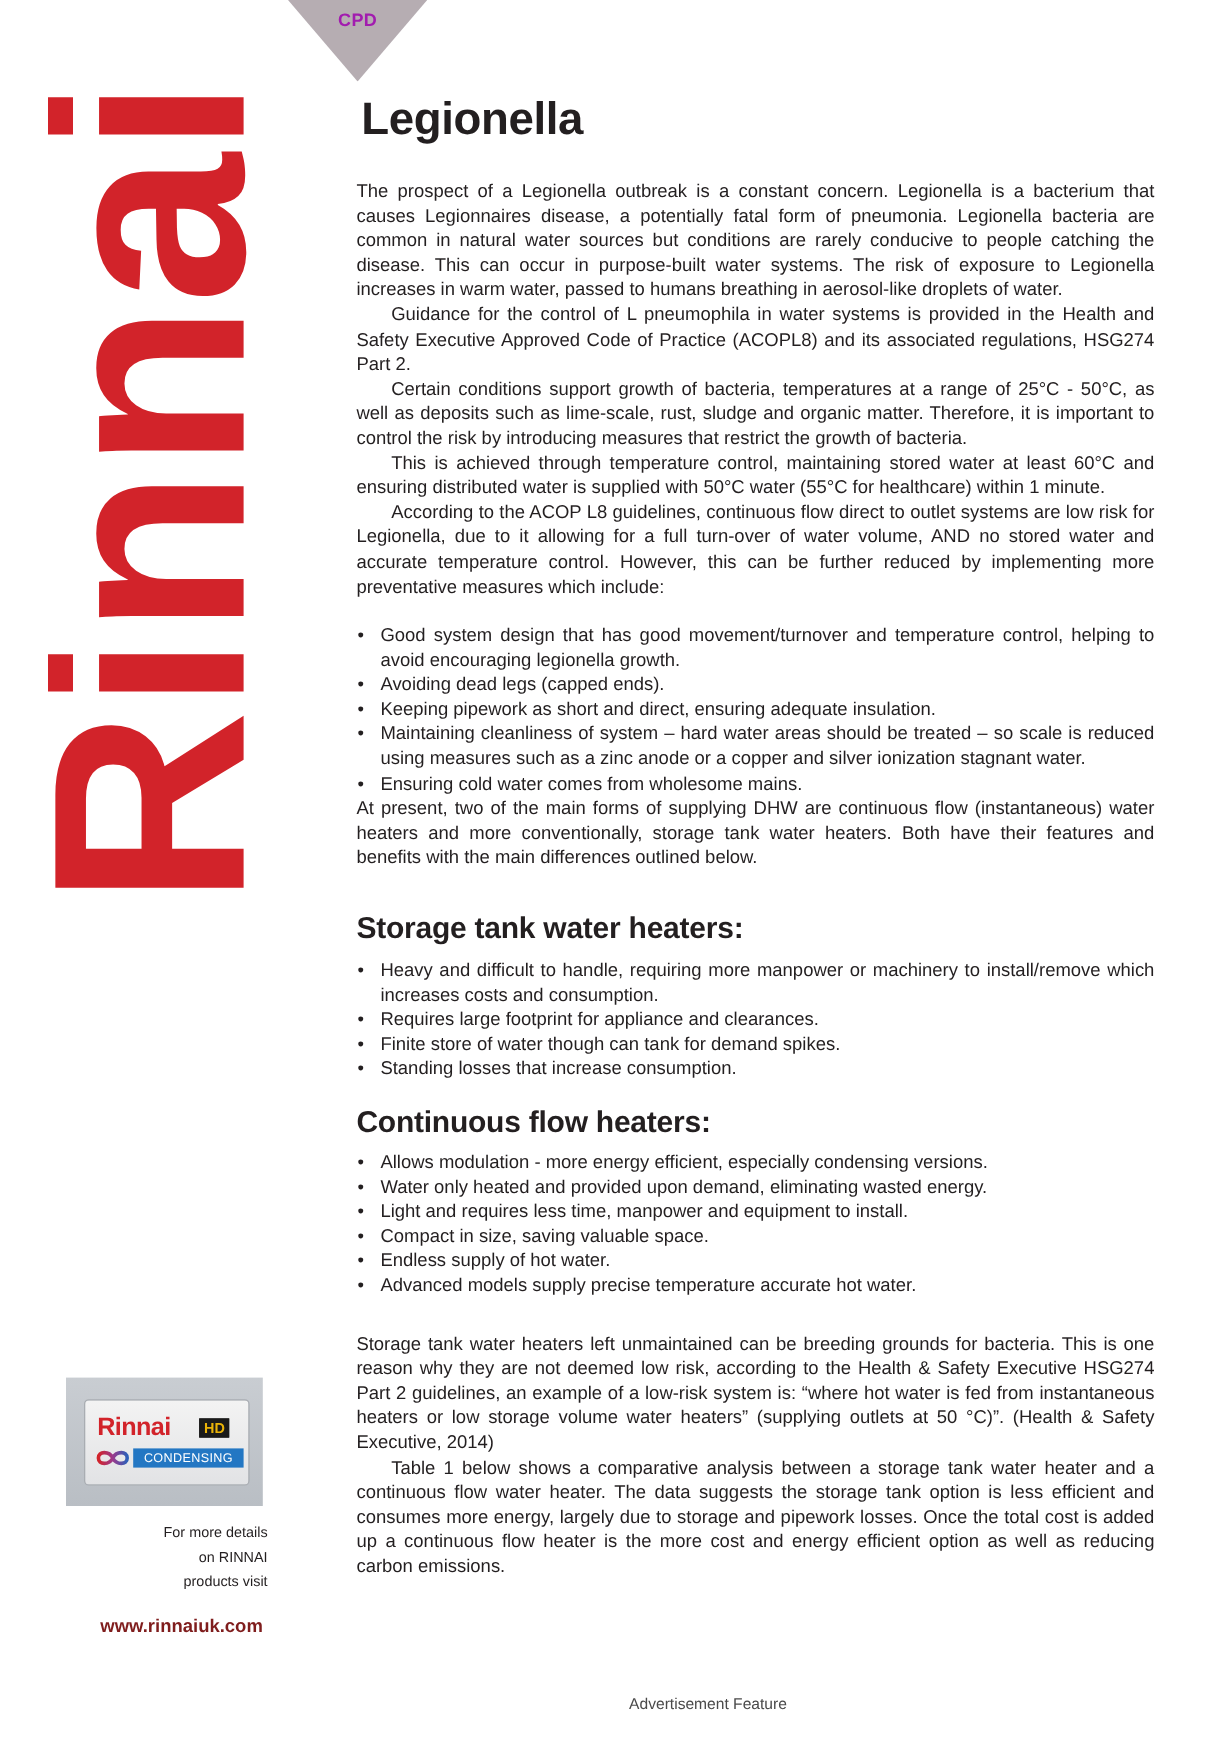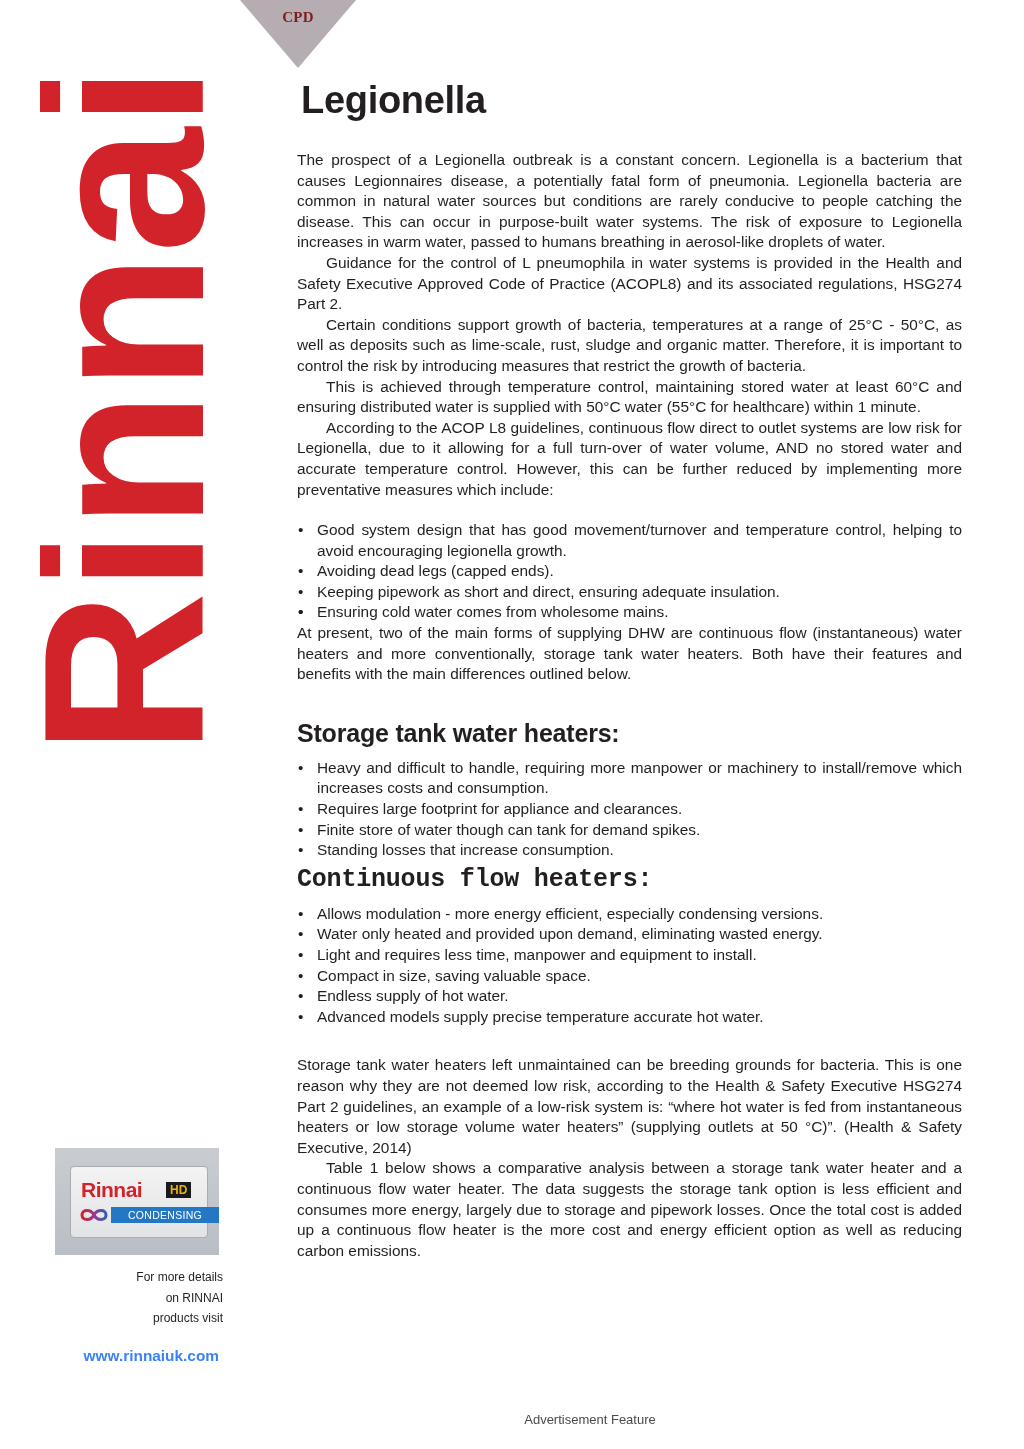--- a/index.html
+++ b/index.html
@@ -3,59 +3,59 @@
 <meta charset="utf-8">
 <style>
   html, body { margin: 0; padding: 0; background: #ffffff; }
   body { width: 1024px; height: 1449px; position: relative; overflow: hidden;
          font-family: "Liberation Sans", sans-serif; color: #231f20; }
 
   
   .cpd-tab { position: absolute; left: 240px; top: 0; width: 116px; height: 68px; }
   .cpd-tab svg { display: block; }
   .cpd-label { position: absolute; left: 0; top: 9px; width: 116px; text-align: center;
-               color: #7f1d1d; font-weight: bold; font-size: 15px; letter-spacing: 0.3px; font-family: Liberation Serif, serif; }
+               color: #a21caf; font-weight: bold; font-size: 15px; letter-spacing: 0.3px; }
 
   
   .brand-logo { position: absolute; left: 40px; top: 60px; width: 190px; height: 700px; }
   .brand-logo svg { display: block; }
 
   
   .main { position: absolute; left: 297px; top: 70px; width: 665px; }
   .page-title { font-size: 38px; font-weight: bold; margin: 4px; line-height: 52px; letter-spacing: -0.3px; }
   .body-text { font-size: 15.4px; line-height: 20.6px; text-align: justify; margin: 0; }
   .intro { margin-top: 24px; }
   .indent { text-indent: 29px; }
   .bullets { list-style: none; margin: 0; padding: 0; }
   .bullets li { position: relative; padding-left: 20px; font-size: 15.4px; line-height: 20.6px; text-align: justify; }
   .bullets li .bullet { position: absolute; left: 1px; top: 0; }
   .gap-20 { height: 20px; }
   .section-heading { font-size: 25px; font-weight: bold; margin: 0; line-height: 32px; letter-spacing: -0.2px; }
   .h-storage { margin-top: 32px; margin-bottom: 9px; }
-  .h-continuous { margin-top: 3px; margin-bottom: 8px; font-family: Liberation Mono, monospace; }
+  .h-continuous { margin-top: 17px; margin-bottom: 8px; }
   .closing { margin-top: 28px; }
 
   
   .promo-card { position: absolute; left: 55px; top: 1148px; width: 164px; height: 107px;
                 background: linear-gradient(180deg, #c9cdd2 0%, #b9bec4 100%); }
   .promo-inner { position: absolute; left: 15px; top: 18px; width: 136px; height: 70px;
                  background: linear-gradient(180deg, #f3f3f3 0%, #e2e3e5 100%);
                  border: 1px solid #a9adb2; border-radius: 4px; }
   .promo-brand { position: absolute; left: 10px; top: 12px; color: #d2232a; font-weight: bold;
                  font-size: 21px; letter-spacing: -0.5px; line-height: 22px; }
   .promo-hd { position: absolute; left: 95px; top: 15px; background: #1a1a1a; color: #eab308;
               font-weight: bold; font-size: 12px; line-height: 14px; padding: 0 3px; border: 1px solid #1a1a1a; }
   .promo-infinity { position: absolute; left: 8px; top: 40px; }
-  .promo-condensing { position: absolute; left: 40px; top: 40px; width: 108px; height: 16px;
+  .promo-condensing { position: absolute; left: 40px; top: 40px; width: 92px; height: 16px;
                       background: #2377c3; color: #ffffff; font-size: 10.5px; line-height: 16px;
                       text-align: center; letter-spacing: 0.3px; }
   .promo-text { position: absolute; left: 40px; top: 1263px; width: 179px; text-align: right;
                 font-size: 12px; line-height: 20.6px; margin: 4px; }
   .promo-url { position: absolute; left: 40px; top: 1346px; width: 179px; text-align: right;
-               font-size: 15.4px; font-weight: bold; line-height: 20px; margin: 0; color: #3b82f6; text-decoration: none; }
+               font-size: 15.4px; font-weight: bold; line-height: 20px; margin: 0; color: #7f1d1d; text-decoration: none; }
 
   .footer-note { position: absolute; left: 0; top: 1412px; width: 1180px; text-align: center;
                  font-size: 13px; color: #4a4a4a; }
 </style>
 </head>
 <body>
 
 <div class="cpd-tab">
   <svg width="116" height="68" viewBox="0 0 116 68">
     <polygon points="0,0 116,0 58,68" fill="#b6adb2"></polygon>
@@ -77,21 +77,21 @@
   <p class="body-text indent">Certain conditions support growth of bacteria, temperatures at a range of 25°C - 50°C, as well as deposits such as lime-scale, rust, sludge and organic matter. Therefore, it is important to control the risk by introducing measures that restrict the growth of bacteria.</p>
   <p class="body-text indent">This is achieved through temperature control, maintaining stored water at least 60°C and ensuring distributed water is supplied with 50°C water (55°C for healthcare) within 1 minute.</p>
   <p class="body-text indent">According to the ACOP L8 guidelines, continuous flow direct to outlet systems are low risk for Legionella, due to it allowing for a full turn-over of water volume, AND no stored water and accurate temperature control. However, this can be further reduced by implementing more preventative measures which include:</p>
 
   <div class="gap-20"></div>
 
   <ul class="bullets">
     <li><span class="bullet">•</span><span>Good system design that has good movement/turnover and temperature control, helping to avoid encouraging legionella growth.</span></li>
     <li><span class="bullet">•</span><span>Avoiding dead legs (capped ends).</span></li>
     <li><span class="bullet">•</span><span>Keeping pipework as short and direct, ensuring adequate insulation.</span></li>
-    <li><span class="bullet">•</span></li>
+    <li><span class="bullet">•</span><span>Maintaining cleanliness of system – hard water areas should be treated – so scale is reduced using measures such as a zinc anode or a copper and silver ionization stagnant water.</span></li>
     <li><span class="bullet">•</span><span>Ensuring cold water comes from wholesome mains.</span></li>
   </ul>
   <p class="body-text">At present, two of the main forms of supplying DHW are continuous flow (instantaneous) water heaters and more conventionally, storage tank water heaters. Both have their features and benefits with the main differences outlined below.</p>
 
   <h2 class="section-heading h-storage">Storage tank water heaters:</h2>
   <ul class="bullets">
     <li><span class="bullet">•</span><span>Heavy and difficult to handle, requiring more manpower or machinery to install/remove which increases costs and consumption.</span></li>
     <li><span class="bullet">•</span><span>Requires large footprint for appliance and clearances.</span></li>
     <li><span class="bullet">•</span><span>Finite store of water though can tank for demand spikes.</span></li>
     <li><span class="bullet">•</span><span>Standing losses that increase consumption.</span></li>

